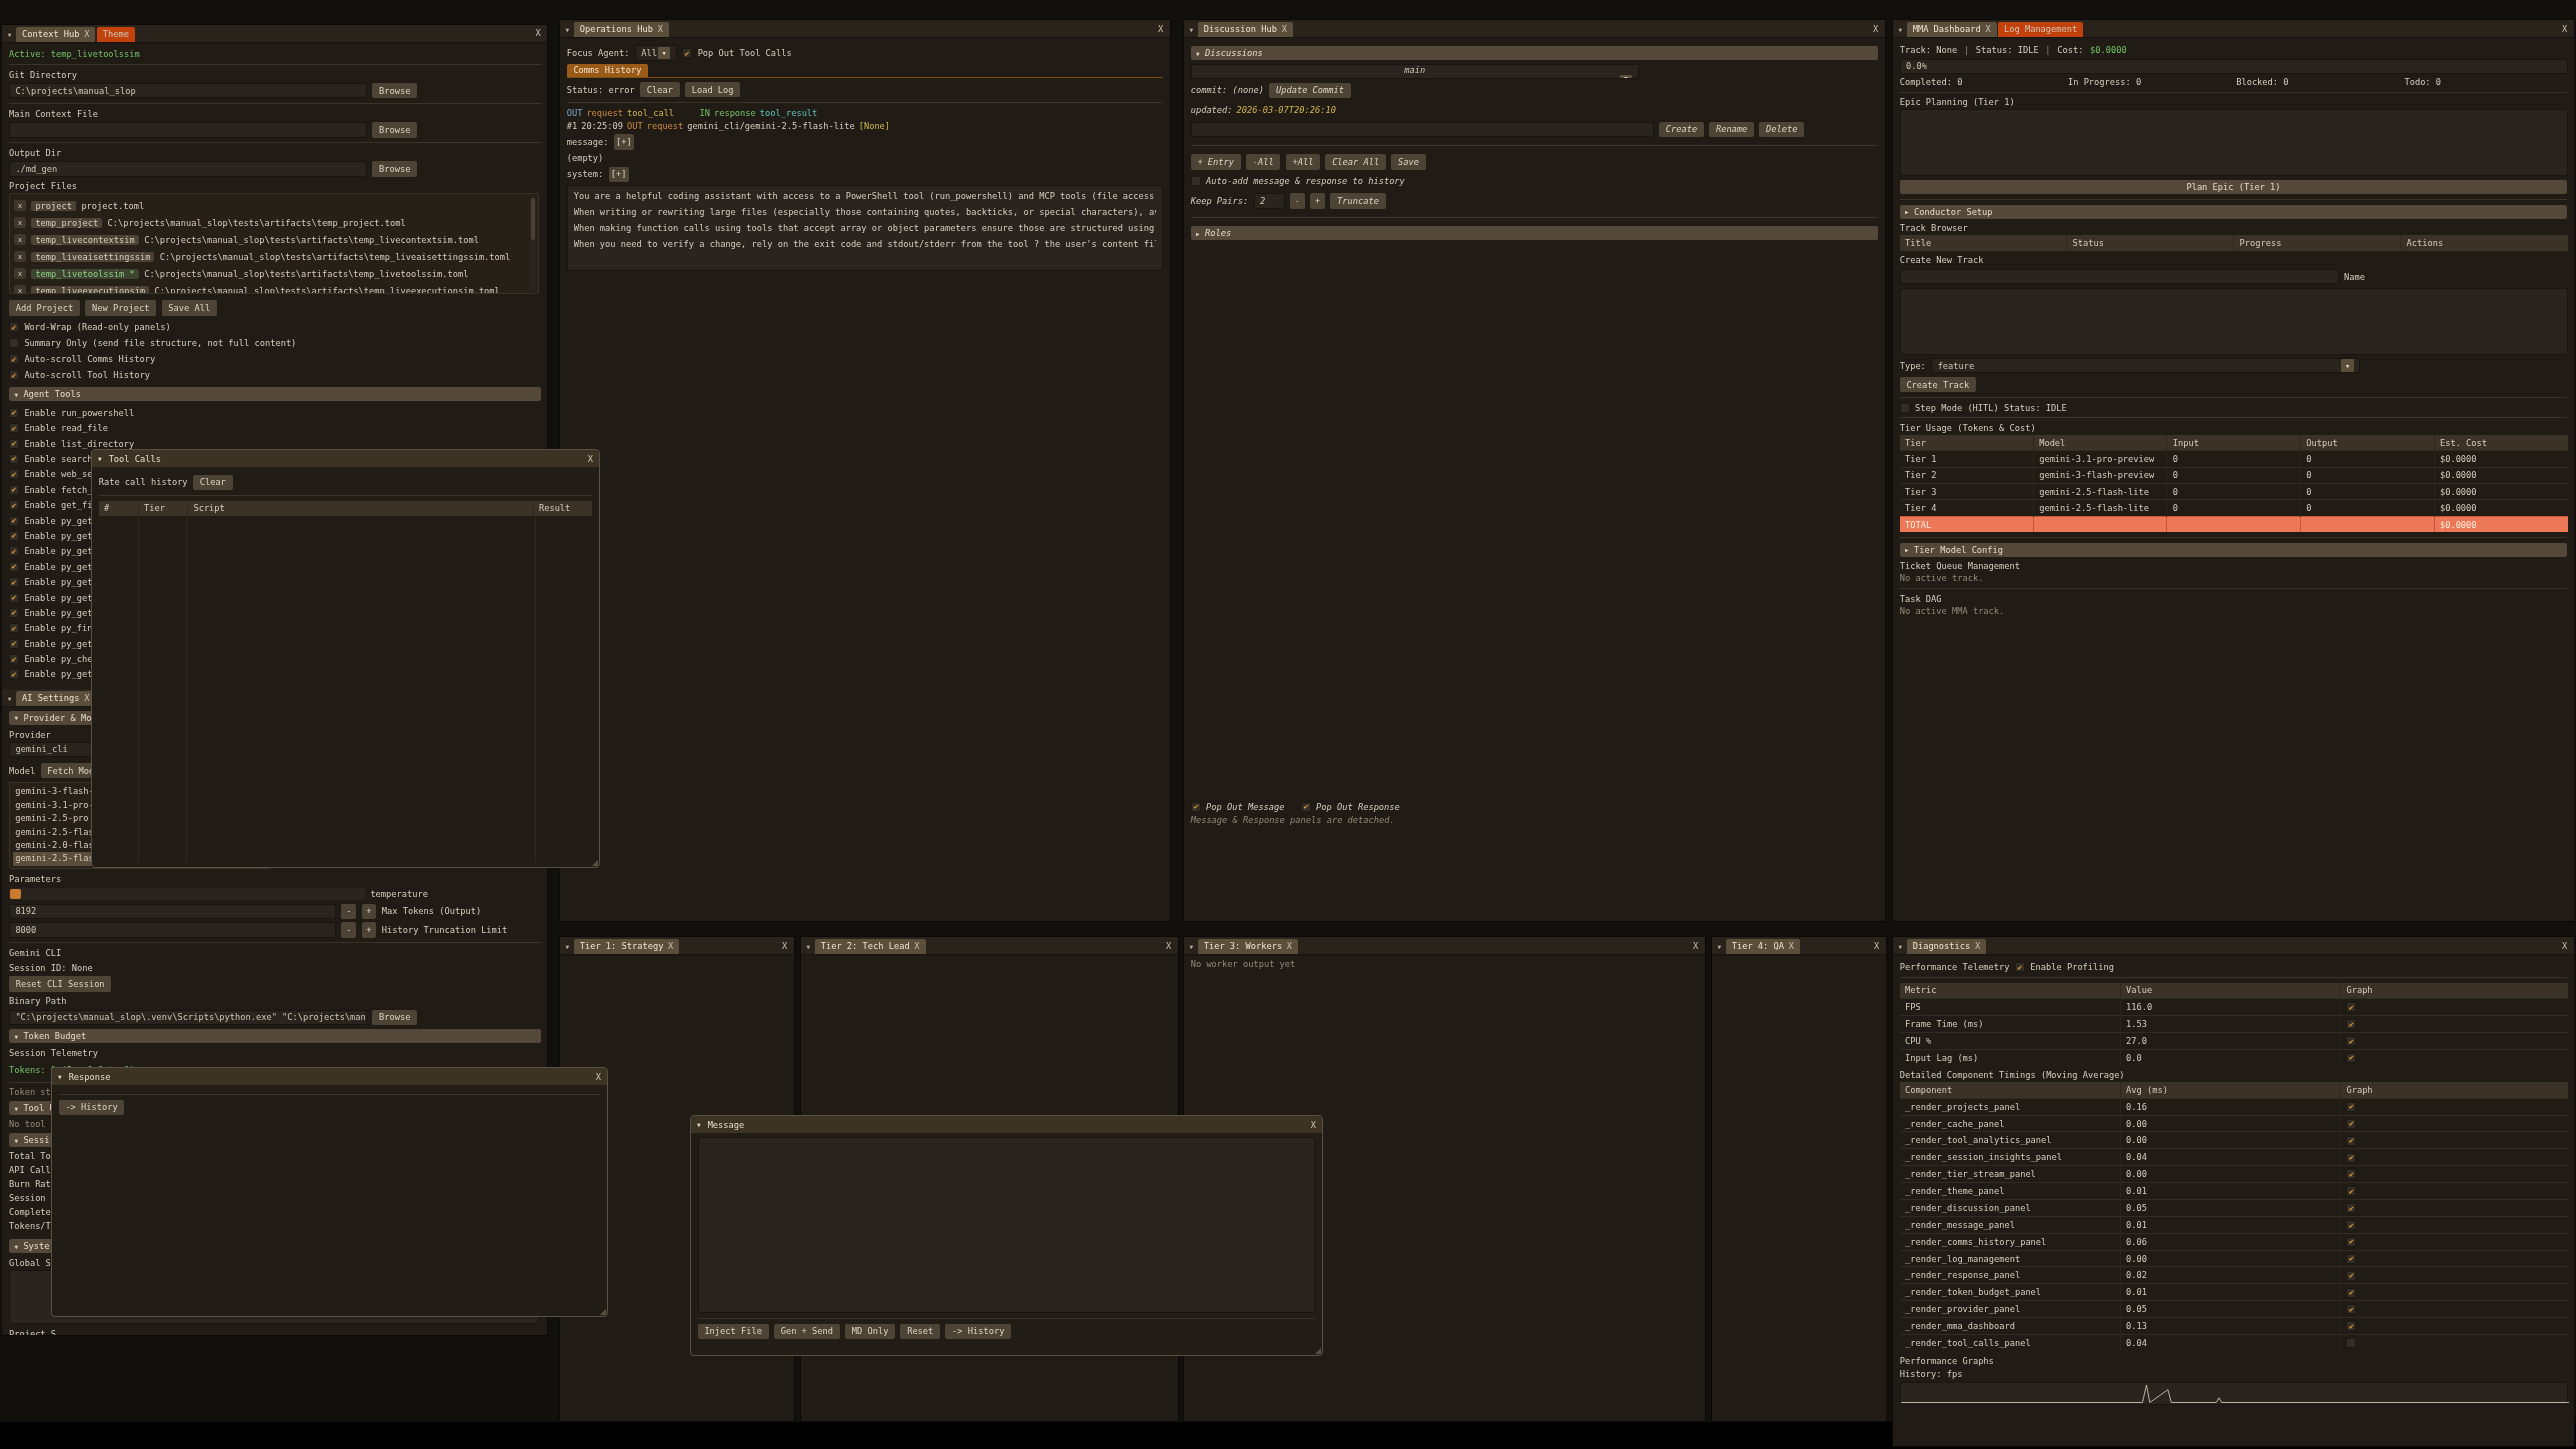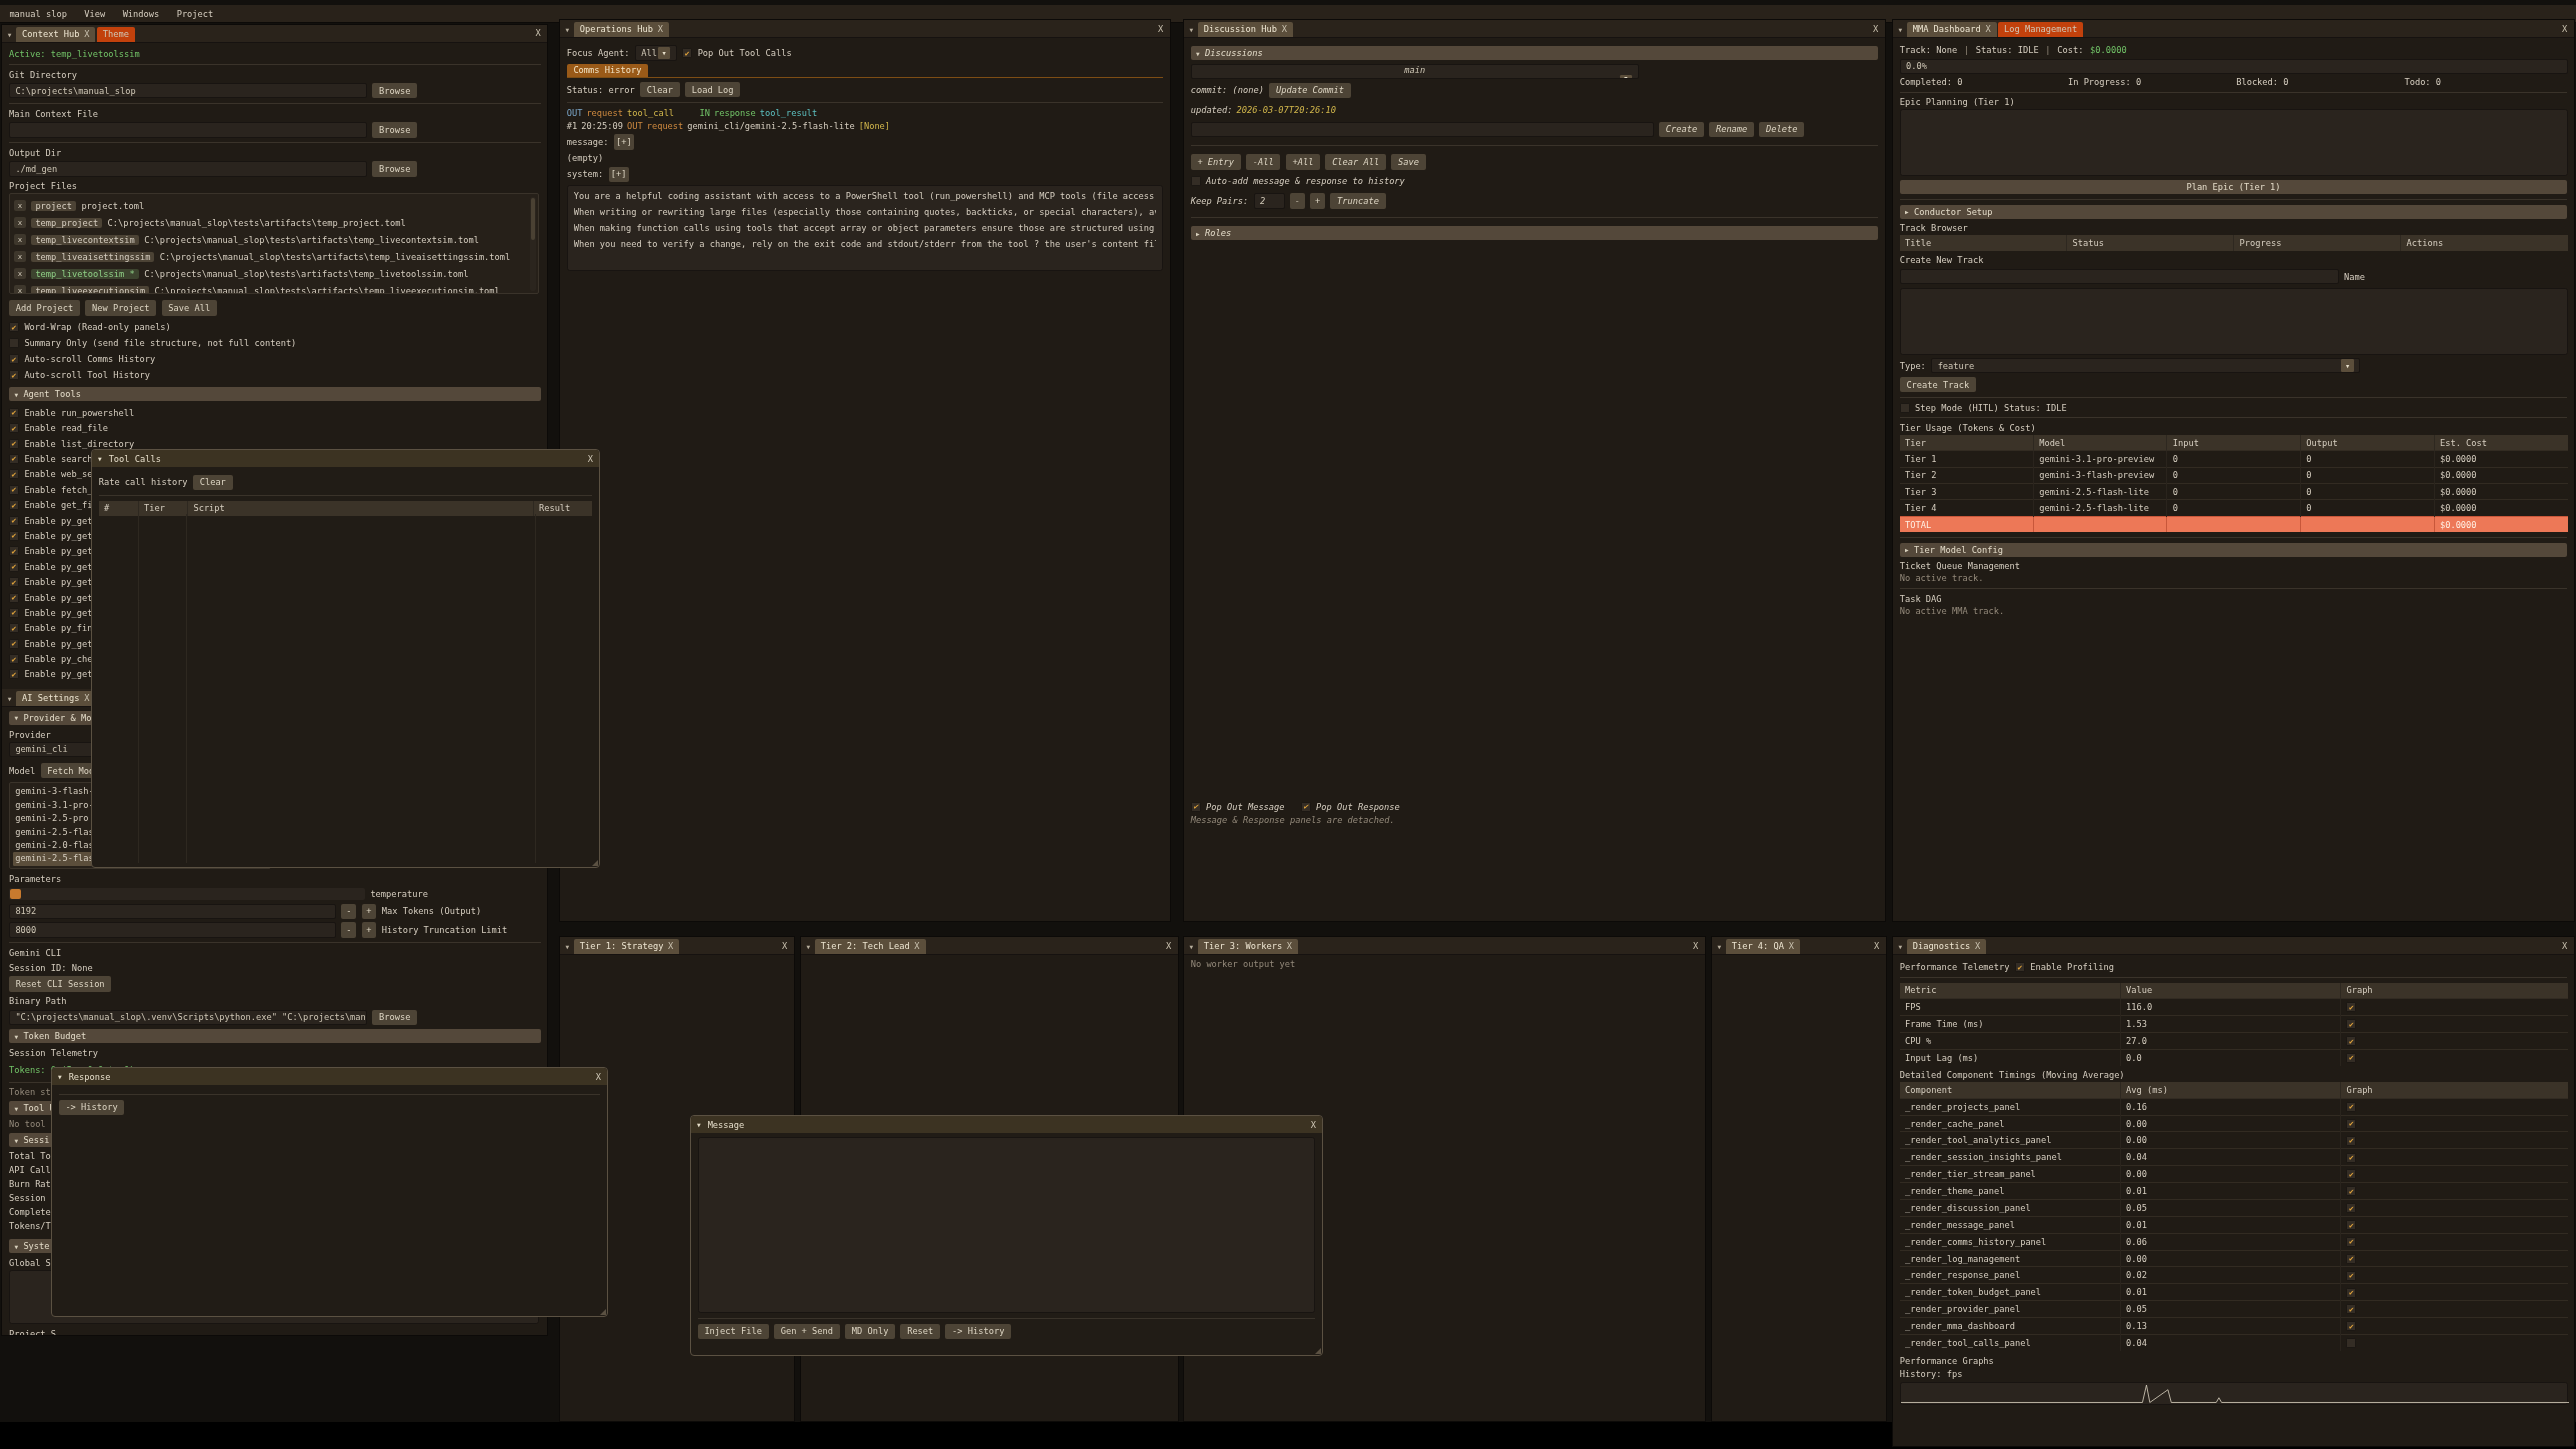--- a/index.html
+++ b/index.html
@@ -74,27 +74,20 @@
   .colline { position:absolute; top:47px; bottom:4px; width:0.7px; background:#2e2820; }
   .flexspace { flex:1; }
   .pbody.col { display:flex; flex-direction:column; }
   svg.spark { display:block; }
 </style>
 </head>
 <body>
 
 <div id="app">
 
-  <div class="menubar">
-
-  <span class="menu-item">manual slop</span>
-      <span class="menu-item">View</span>
-      <span class="menu-item">Windows</span>
-      <span class="menu-item">Project</span>
-    </div>
 
   <section class="panel" style="left:1.3px; top:23.5px; width:547px; height:1312px;">
     <div class="tabbar">
       <span class="carrot">▼</span>
       <span class="tab sel"><span>Context Hub</span><span class="tx">X</span></span>
       <span class="tab">Theme</span>
       <span class="bar-x">X</span>
     </div>
     <div class="pbody">
       <div class="green" style="margin:2.7px 0 1.3px;">Active: temp_livetoolssim</div>

